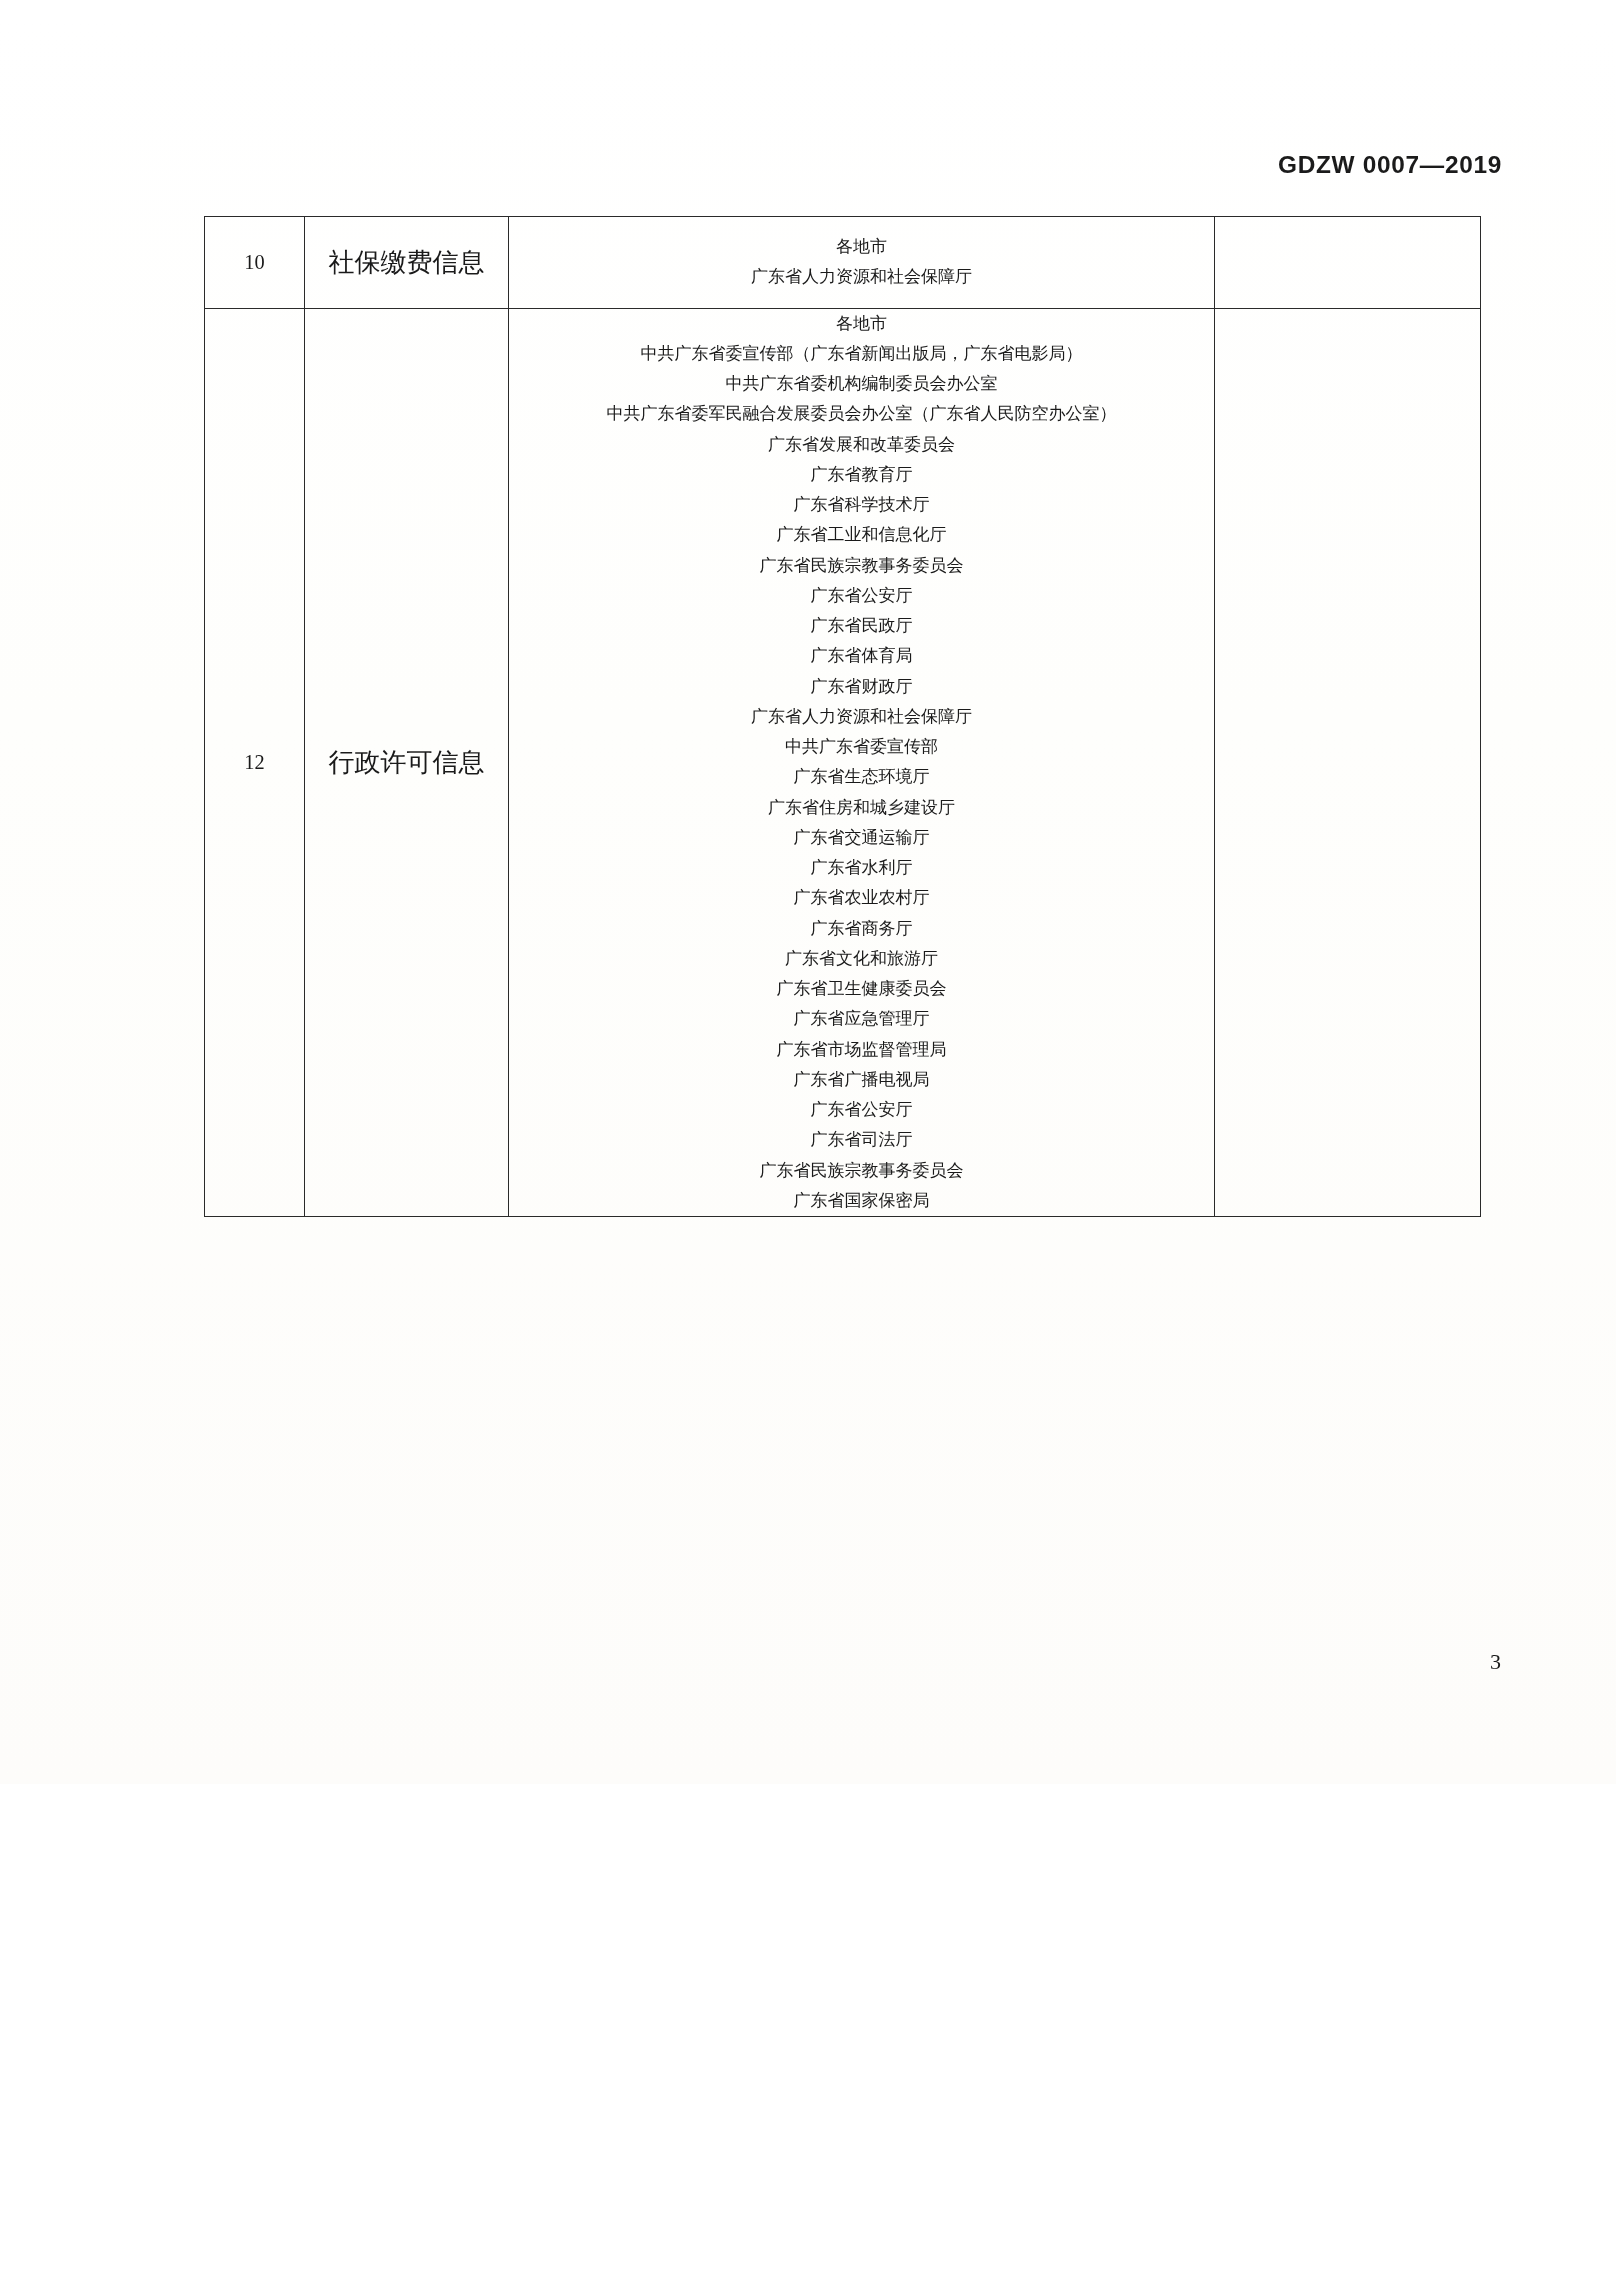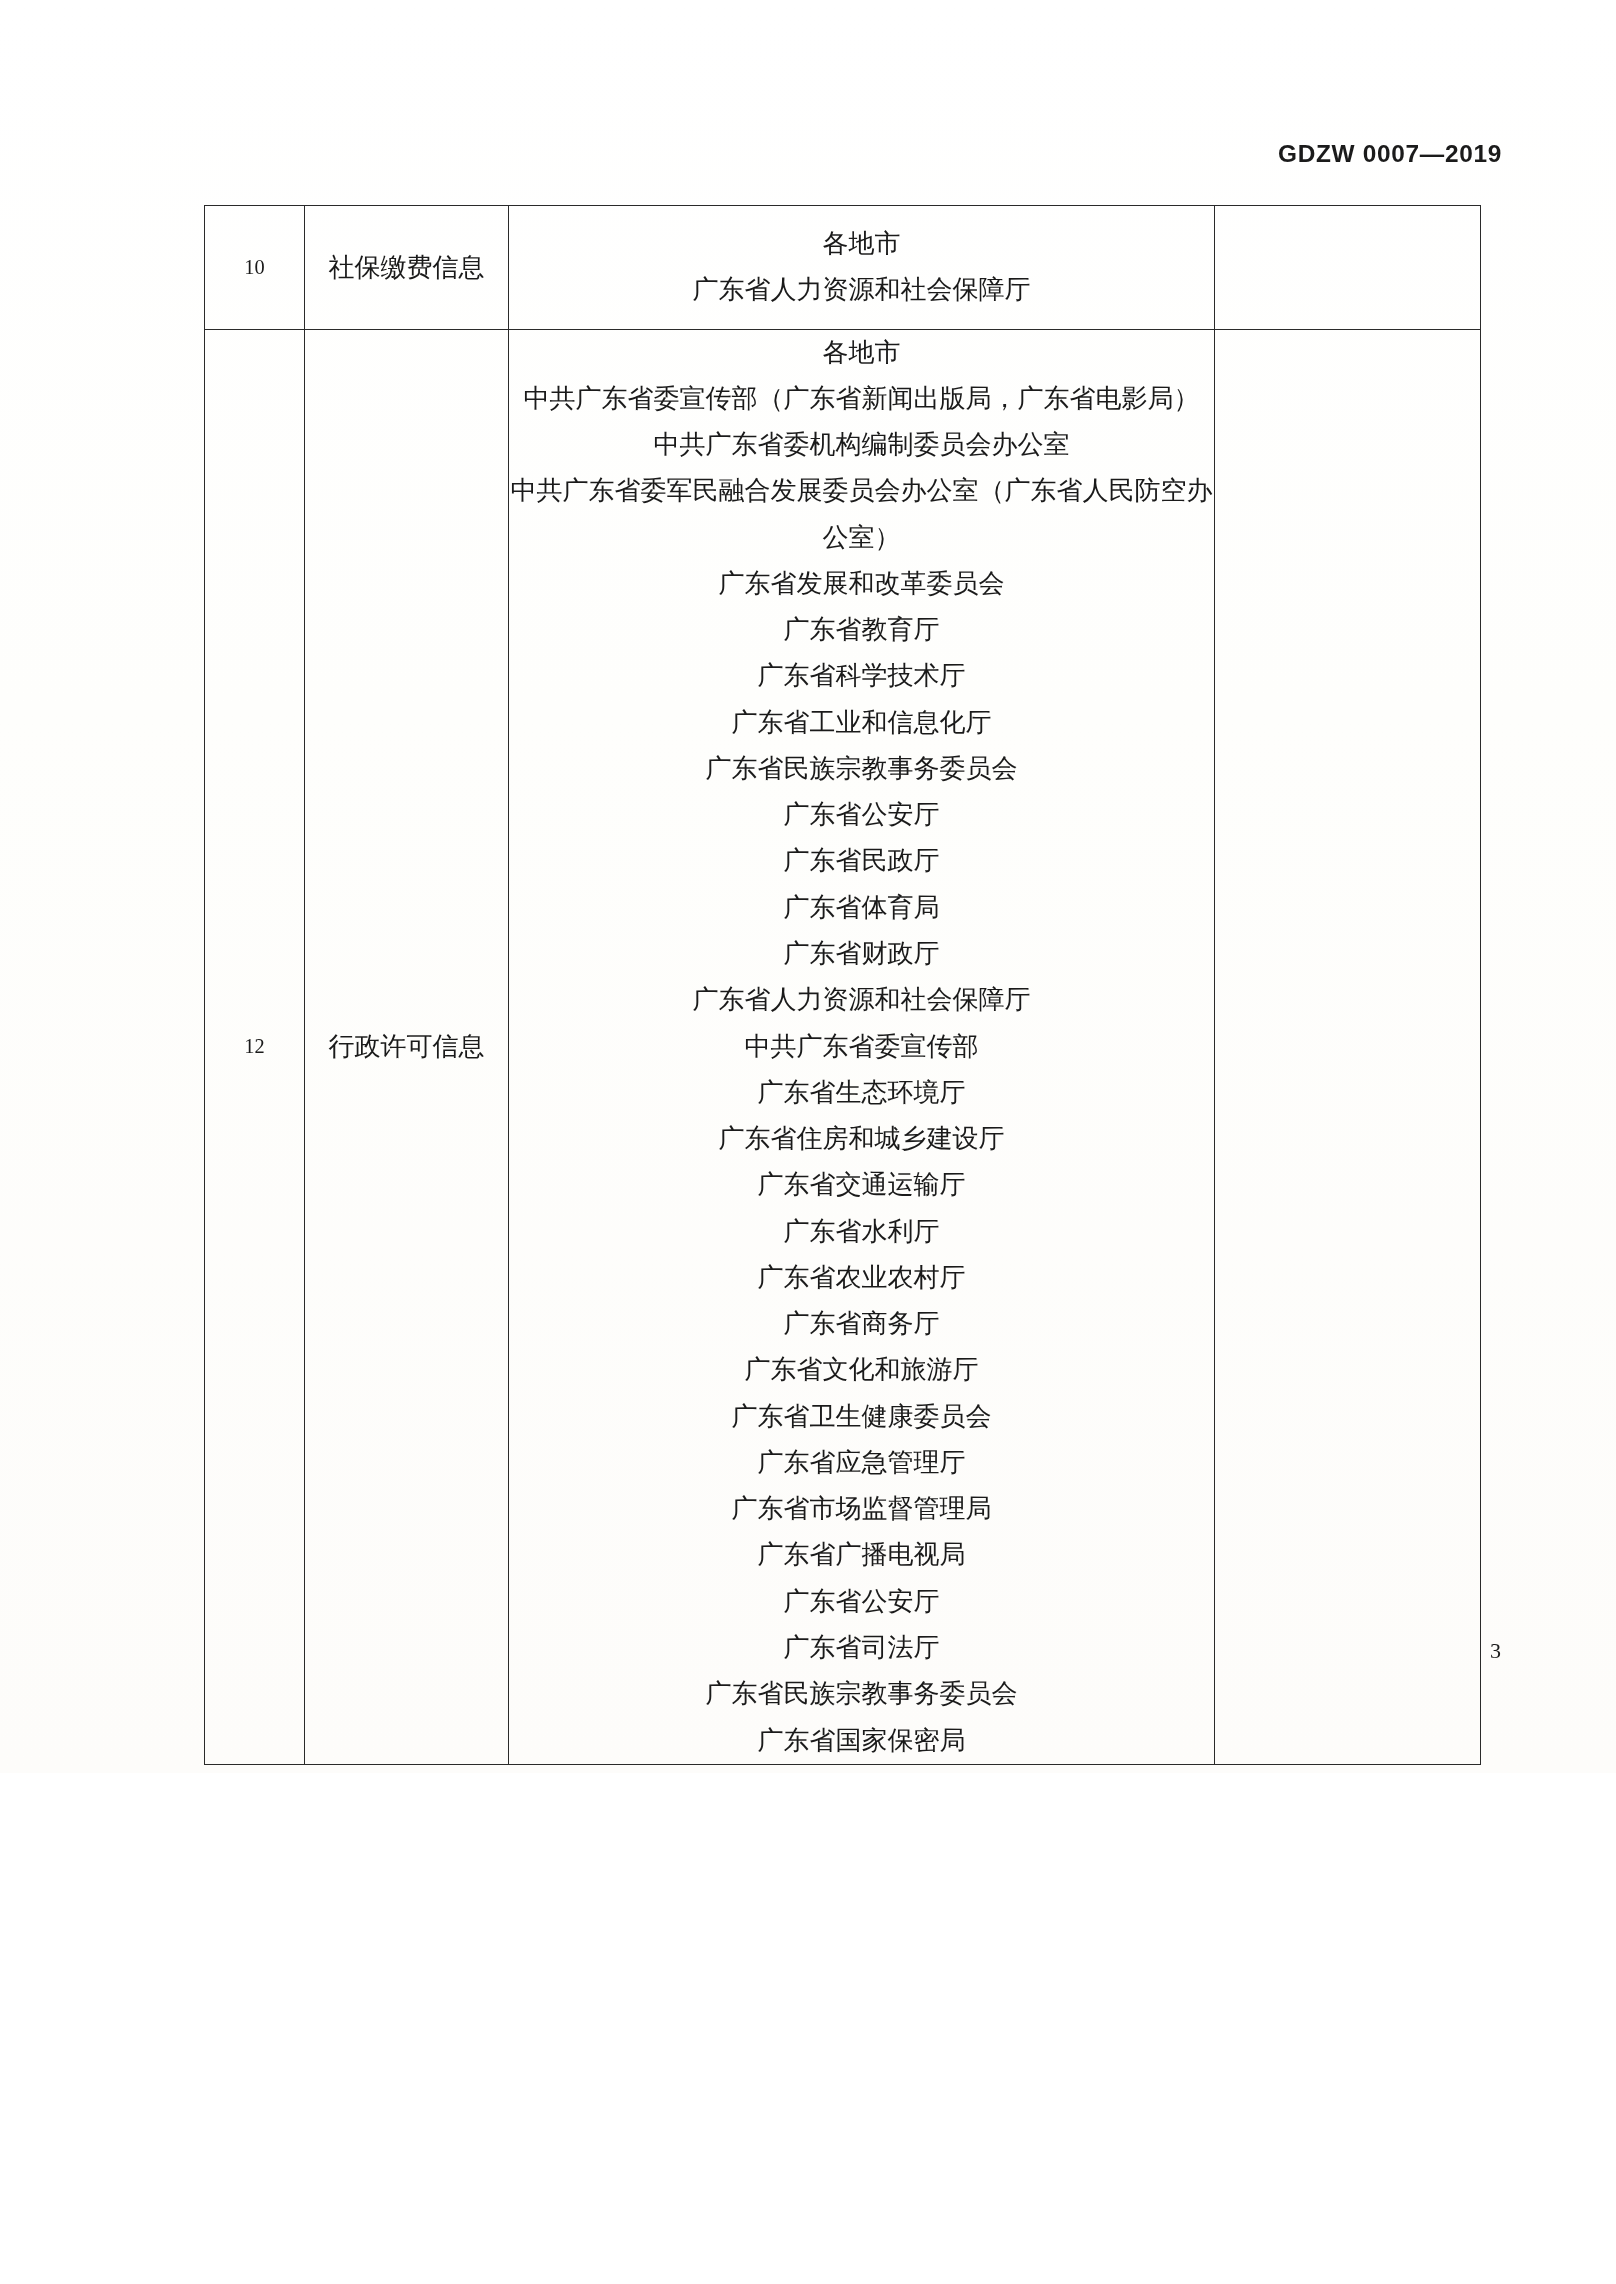--- a/index.html
+++ b/index.html
@@ -11,21 +11,21 @@
     width: 1616px;
     height: 2284px;
     font-family: "Liberation Serif", "DejaVu Serif", serif;
     color: #1a1a1a;
     position: relative;
     overflow: hidden;
   }
   .page {
     position: absolute;
     left: 0;
-    top: 1px;
+    top: 12px;
     width: 1616px;
     height: 1772px;
     background: #a16207;
   }
   
   .page::before {
     content: "";
     position: absolute;
     inset: 0;
     background: linear-gradient(180deg, #ffffff 0%, #fefefc 40%, #fdfcfa 100%);
@@ -78,21 +78,21 @@
     font-family: "Liberation Serif", serif;
   }
   .cell-name {
     text-align: center;
     font-size: 26px;
     line-height: 1.75;
     padding: 11px 6.8px;
   }
   .cell-org {
     text-align: center;
-    font-size: 26px;
+    font-size: 17px;
     line-height: 1.78;
     padding: 12.2px 16.3px;
   }
   .cell-org .line {
     display: block;
     white-space: normal;
   }
   .cell-blank { }
 
   .r10 .cell-org { padding: 15px 16.3px; }

